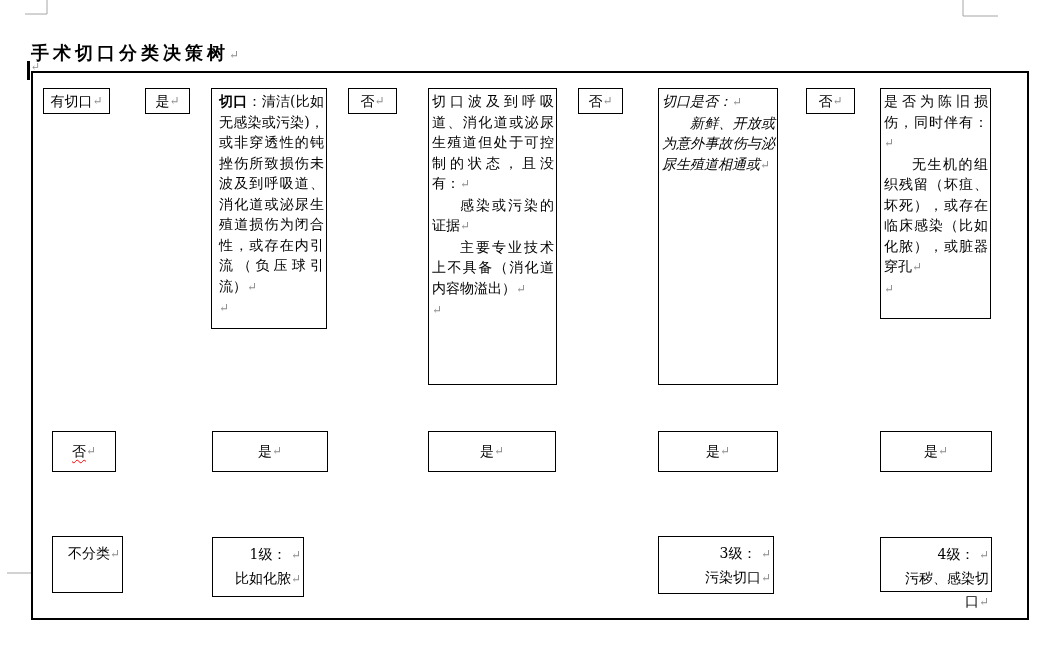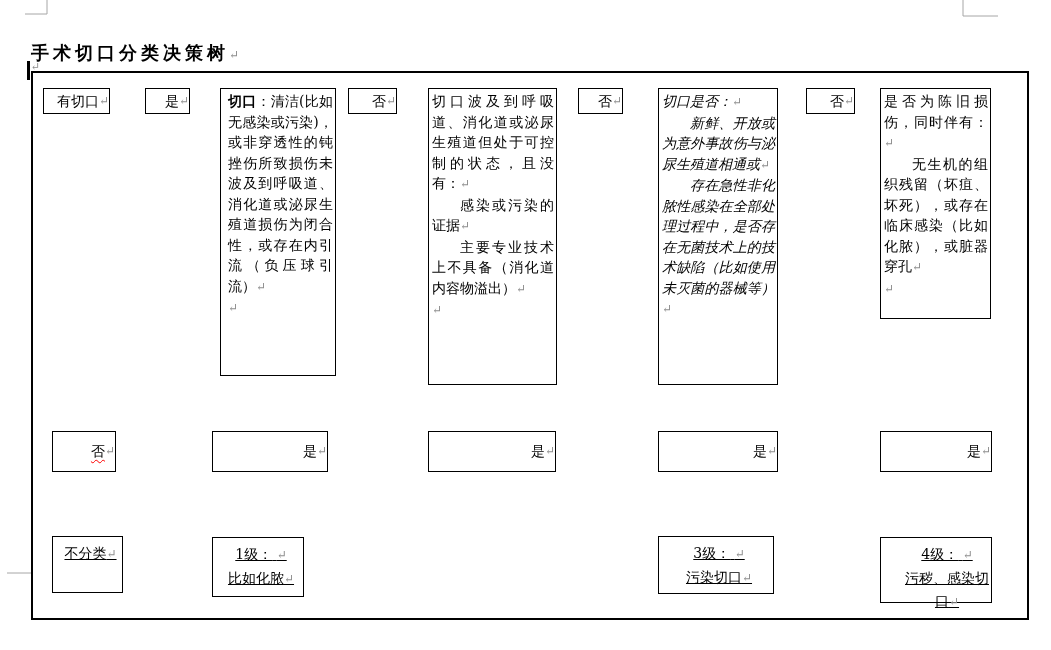--- a/index.html
+++ b/index.html
@@ -18,25 +18,25 @@
   #caret { position:absolute; left:27px; top:61px; width:3px; height:19px; background:#000; }
   .loose-pm { position:absolute; font-size:11px; color:#8f8f8f; }
   #canvas {
     position:absolute; left:31px; top:71px; width:998px; height:549px;
     border:2px solid #000; box-sizing:border-box; background:#fff;
   }
   .node {
     position:absolute; background:#fff; border:1px solid #000;
     box-sizing:border-box; font-size:14px; line-height:20.5px;
   }
-  .center { display:flex; align-items:center; justify-content:flex-end; }
+  .center { display:flex; align-items:center; justify-content:center; }
   .bigbox { padding:2px 2px 0 3px; text-align:justify; text-justify:inter-character; }
   .bigbox p, .resbox p { margin:0; }
   .indent { text-indent:2em; }
-  .resbox { padding:5px 2px 0 8px; line-height:23px; text-align:center;text-decoration:underline; }
+  .resbox { padding:5px 2px 0 8px; line-height:23px; text-align:right; }
   .squiggle {
     text-decoration-line:underline; text-decoration-style:wavy;
     text-decoration-color:#ff0000; text-decoration-thickness:1px;
     text-underline-offset:3px;
   }
   #overlay { position:absolute; left:0; top:0; width:1051px; height:650px; pointer-events:none; }
 </style>
 </head>
 <body>
 
@@ -85,21 +85,21 @@
 
   <div class="node center" style="left:43px; top:88px; width:67px; height:26px;">
     <span>有切口</span>
       <span class="pm">↵</span>
   </div>
   <div class="node center" style="left:145px; top:88px; width:45px; height:26px;">
     <span>是</span>
       <span class="pm">↵</span>
   </div>
 
-  <div class="node bigbox" style="left:220px; top:88px; width:116px; height:288px;padding-left:7px;">
+  <div class="node bigbox" style="left:211px; top:88px; width:116px; height:241px;padding-left:7px;">
     <p><b>切口</b><span>：清洁(比如无感染或污染)，或非穿透性的钝挫伤所致损伤未波及到呼吸道、消化道或泌尿生殖道损伤为闭合性，或存在内引流（负压球引流）</span><span class="pm">↵</span></p>
     <p><span class="pm">↵</span></p>
   </div>
 
   <div class="node center" style="left:348px; top:88px; width:49px; height:26px;">
     <span>否</span>
       <span class="pm">↵</span>
   </div>
 
   <div class="node bigbox" style="left:428px; top:88px; width:129px; height:297px;">
@@ -110,21 +110,20 @@
   </div>
 
   <div class="node center" style="left:578px; top:88px; width:45px; height:26px;">
     <span>否</span>
       <span class="pm">↵</span>
   </div>
 
   <div class="node bigbox" style="left:658px; top:88px; width:120px; height:297px;font-style:italic;">
     <p><span>切口是否：</span><span class="pm">↵</span></p>
     <p class="indent"><span>新鲜、开放或为意外事故伤与泌尿生殖道相通或</span><span class="pm">↵</span></p>
-    <p class="indent"><span>存在急性非化脓性感染在全部处理过程中，是否存在无菌技术上的技术缺陷（比如使用未灭菌的器械等）</span><span class="pm">↵</span></p>
   </div>
 
   <div class="node center" style="left:806px; top:88px; width:49px; height:26px;">
     <span>否</span>
       <span class="pm">↵</span>
   </div>
 
   <div class="node bigbox" style="left:880px; top:88px; width:111px; height:231px;">
     <p><span>是否为陈旧损伤，同时伴有：</span><span class="pm">↵</span></p>
     <p class="indent"><span>无生机的组织残留（坏疽、坏死），或存在临床感染（比如化脓），或脏器穿孔</span><span class="pm">↵</span></p>
@@ -156,18 +155,18 @@
     <p><span>不分类</span><span class="pm">↵</span></p>
   </div>
   <div class="node resbox" style="left:212px; top:537px; width:92px; height:60px;">
     <p><span>1级：</span> <span class="pm">↵</span></p>
     <p><span>比如化脓</span><span class="pm">↵</span></p>
   </div>
   <div class="node resbox" style="left:658px; top:536px; width:116px; height:58px;">
     <p><span>3级：</span> <span class="pm">↵</span></p>
     <p><span>污染切口</span><span class="pm">↵</span></p>
   </div>
-  <div class="node resbox" style="left:880px; top:537px; width:112px; height:66px;padding-left:24px;">
+  <div class="node resbox" style="left:880px; top:537px; width:112px; height:55px;padding-left:24px;">
     <p><span>4级：</span> <span class="pm">↵</span></p>
     <p><span>污秽、感染切口</span><span class="pm">↵</span></p>
   </div>
 
 </div>
 
 </body></html>

